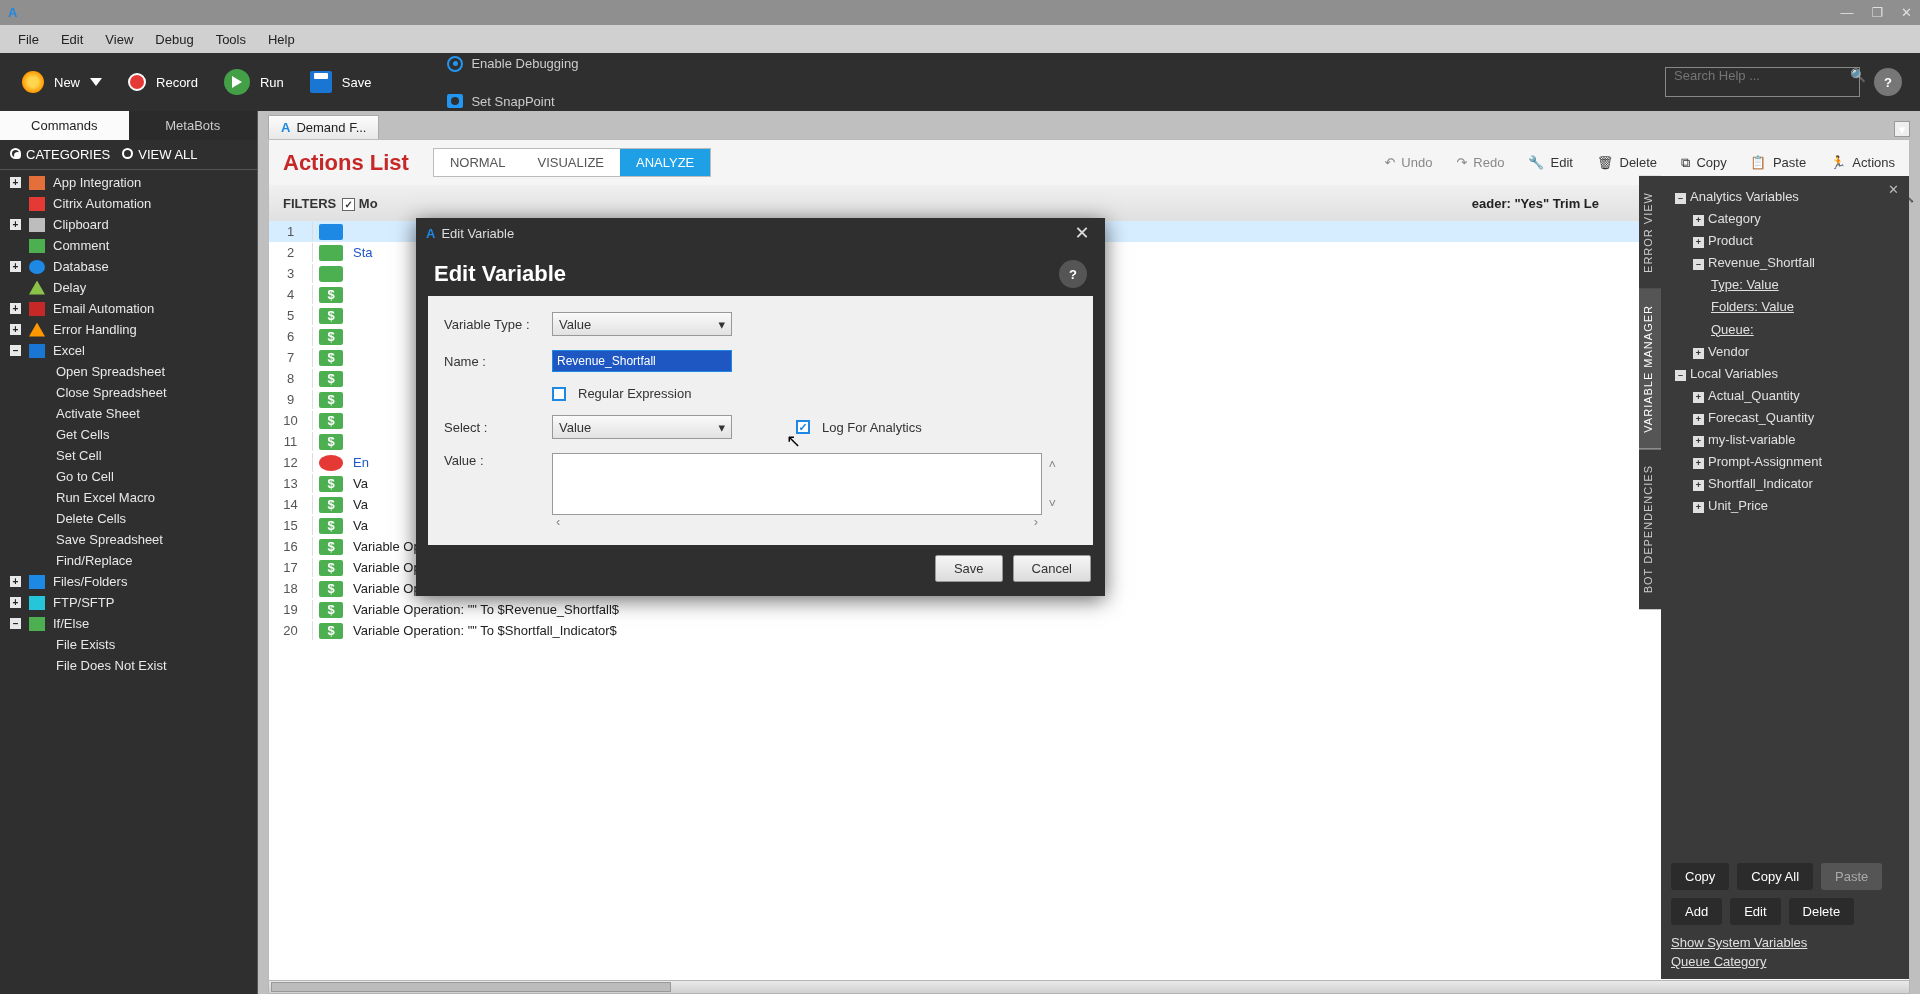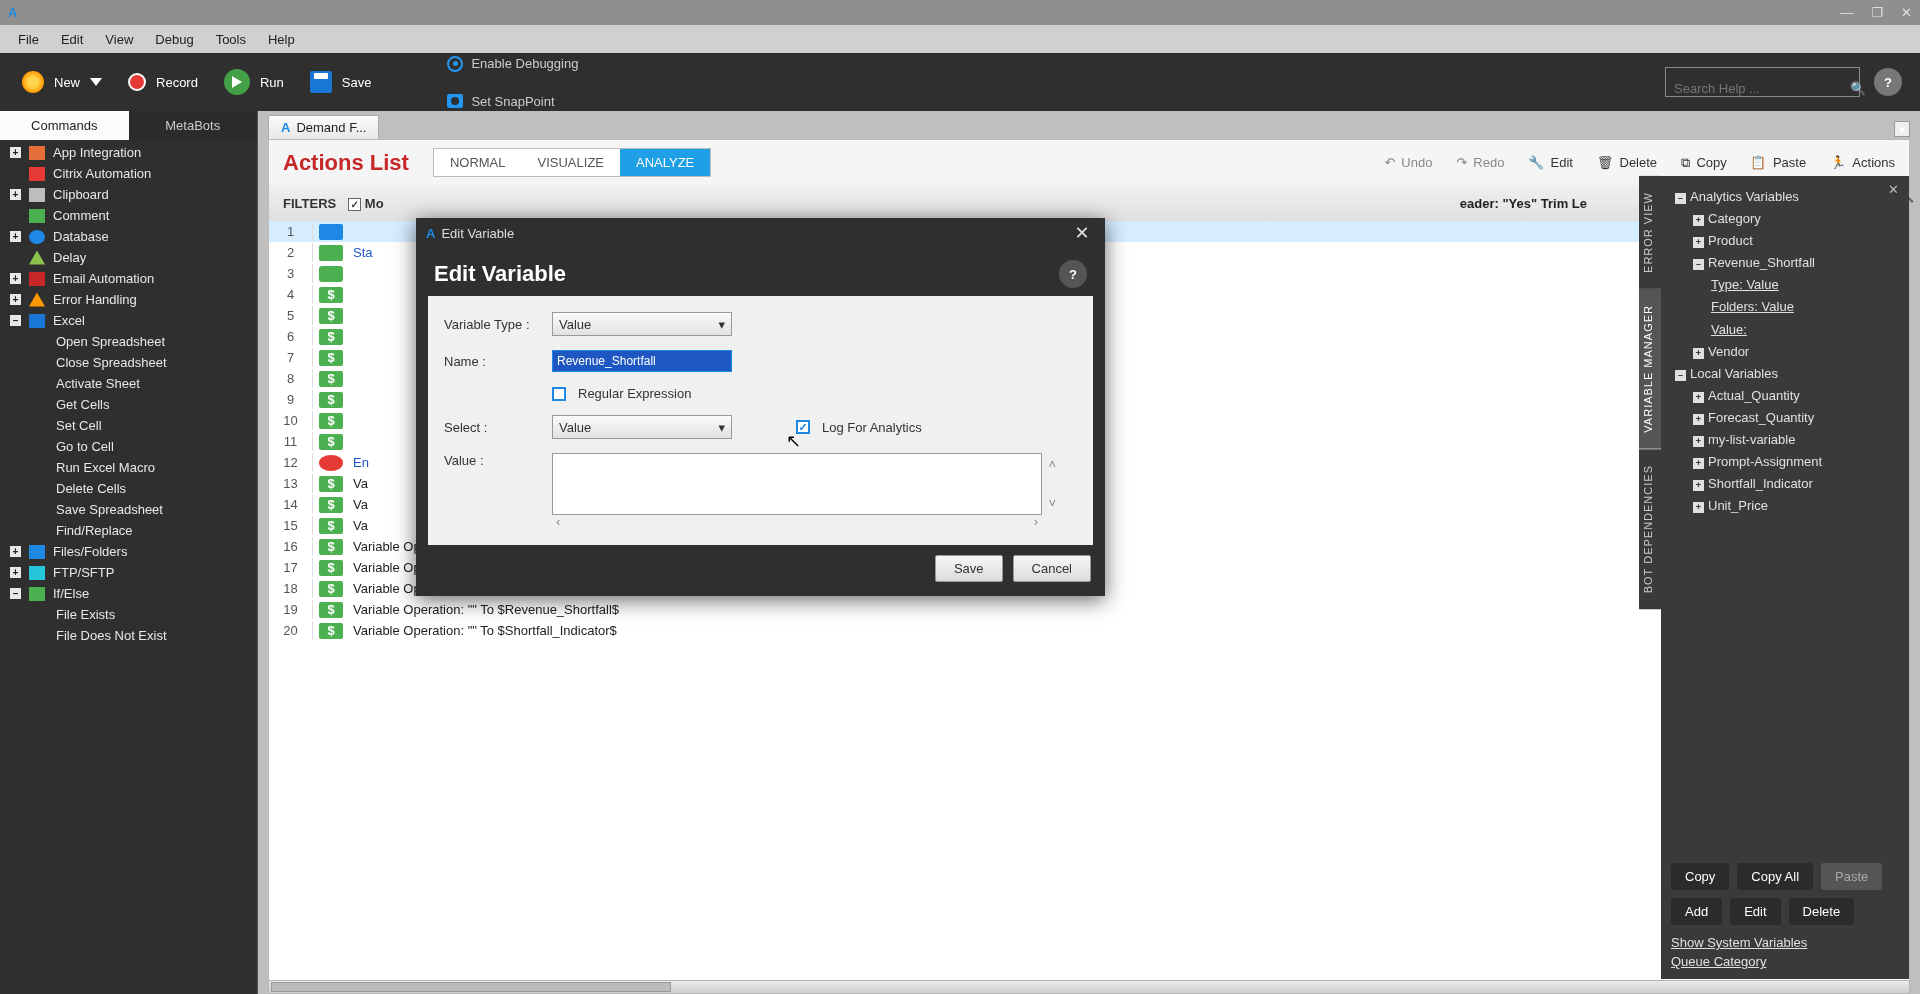--- a/index.html
+++ b/index.html
@@ -24,21 +24,21 @@
 .icon-save { width: 22px; height: 22px; background: #1976d2; position: relative; border-radius: 2px; }
 .icon-save::after { content:""; position:absolute; top:2px; left:4px; width:14px; height:6px; background:#fff; border-radius:1px; }
 .debug-stack { display: flex; flex-direction: column; gap: 22px; margin-left: 50px; font-size: 13px; color: #ccc; }
 .debug-item { display: flex; align-items: center; gap: 8px; }
 .ring-icon { width:16px; height:16px; border-radius:50%; border:2px solid #2196f3; display:flex; align-items:center; justify-content:center; }
 .ring-icon span { width:5px; height:5px; border-radius:50%; background:#2196f3; }
 .cam-icon { width:16px; height:14px; background:#2196f3; border-radius:2px; position:relative; }
 .cam-icon::before { content:""; position:absolute; top:3px; left:4px; width:8px; height:8px; border-radius:50%; background:#2f2f2f; }
 
 .search-wrap { margin-left: auto; display:flex; align-items:center; gap:14px; padding-right:18px; }
-.search-box { width: 195px; height: 30px; background: #2f2f2f; border:1px solid #888; display:flex; align-items:flex-end; padding:0 8px; }
+.search-box { width: 195px; height: 30px; background: #2f2f2f; border:1px solid #888; display:flex; align-items:flex-start; padding:0 8px; }
 .search-box input { flex:1; background:transparent; border:none; color:#aaa; outline:none; font-size:13px; }
 .search-box .mag { color:#aaa; }
 .help-circle { width:28px; height:28px; border-radius:50%; background:#777; display:flex; align-items:center; justify-content:center; font-weight:bold; color:#fff; }
 
 .main { display:flex; height: calc(100% - 111px); }
 
 .sidebar { width: 258px; background:#2f2f2f; border-right:1px solid #555; display:flex; flex-direction:column; }
 .side-tabs { display:flex; }
 .side-tab { flex:1; padding:7px 0; text-align:center; background:#2b2b2b; color:#ccc; }
 .side-tab.active { background:#fbfbfb; color:#222; font-weight:500; }
@@ -72,21 +72,21 @@
 
 .page { position:absolute; top:28px; left:10px; right:10px; bottom:14px; background:#f5f5f5; border:1px solid #bbb; }
 .page-header { display:flex; align-items:center; padding:8px 14px; gap:24px; }
 .page-header h2 { color:#c62828; font-size:22px; font-weight:600; margin-right:auto; }
 .view-tabs { display:flex; border:1px solid #bbb; }
 .vt { padding:6px 16px; background:#fff; color:#555; }
 .vt.active { background:#1e9fe6; color:#fff; }
 .ph-btn { display:flex; align-items:center; gap:6px; color:#888; }
 .ph-btn.active { color:#333; }
 
-.filter-strip { background: linear-gradient(#f0f0f0,#e0e0e0); padding:6px 14px; display:flex; align-items:center; gap:12px; color:#333; font-weight:600; }
+.filter-strip { background: linear-gradient(#f0f0f0,#e0e0e0); padding:6px 14px; display:flex; align-items:center; gap:6px; color:#333; font-weight:600; }
 .chk { width:13px; height:13px; border:1px solid #666; background:#fff; display:inline-flex; align-items:center; justify-content:center; font-size:10px; color:#333; }
 .find-box { margin-left:auto; width:180px; height:24px; border:1px solid #bbb; background:#fff; display:flex; align-items:center; padding:0 6px; }
 .find-box input { flex:1; border:none; outline:none; }
 
 .grid { background:#fff; height:calc(100% - 78px); overflow:auto; }
 .grid-row { display:flex; align-items:center; padding:1px 0; font-size:13px; color:#222; }
 .grid-row .num { width:44px; text-align:center; color:#555; border-right:1px solid #ddd; padding:2px 0; }
 .grid-row .gicon { width:24px; height:16px; margin:0 6px; border-radius:2px; }
 .gicon.xls { background:#1e88e5; }
 .gicon.st  { background:#4caf50; }
@@ -199,20 +199,24 @@
     <div class="help-circle">?</div>
   </div>
 </div>
 
 <div class="main">
   <div class="sidebar">
     <div class="side-tabs">
       <div class="side-tab active">Commands</div>
       <div class="side-tab">MetaBots</div>
     </div>
+    <div class="side-filters">
+      <span><span class="radio sel"></span><span>CATEGORIES</span></span>
+      <span><span class="radio"></span><span>VIEW ALL</span></span>
+    </div>
     <div class="side-list" id="side-list">
         <div class="side-row">
           <span class="exp">+</span>
           <span class="sic app"></span>
           <span>App Integration</span>
         </div>
         <div class="side-row">
           <span class="spc"></span>
           <span class="sic citrix"></span>
           <span>Citrix Automation</span>
@@ -452,21 +456,21 @@
         </div>
         <div class="dock-body">
           <span class="dock-close">✕</span>
           <div class="tree" id="tree">
               <div class="lvl1"><span class="exp2">–</span>Analytics Variables</div>
               <div class="lvl2"><span class="exp2">+</span>Category</div>
               <div class="lvl2"><span class="exp2">+</span>Product</div>
               <div class="lvl2"><span class="exp2">–</span>Revenue_Shortfall</div>
               <div class="lvl3">Type: Value</div>
               <div class="lvl3">Folders: Value</div>
-              <div class="lvl3">Value:</div>
+              <div class="lvl3">Queue:</div>
               <div class="lvl2"><span class="exp2">+</span>Vendor</div>
               <div class="lvl1"><span class="exp2">–</span>Local Variables</div>
               <div class="lvl2"><span class="exp2">+</span>Actual_Quantity</div>
               <div class="lvl2"><span class="exp2">+</span>Forecast_Quantity</div>
               <div class="lvl2"><span class="exp2">+</span>my-list-variable</div>
               <div class="lvl2"><span class="exp2">+</span>Prompt-Assignment</div>
               <div class="lvl2"><span class="exp2">+</span>Shortfall_Indicator</div>
               <div class="lvl2"><span class="exp2">+</span>Unit_Price</div>
             </div>
           <div class="dock-btns">

